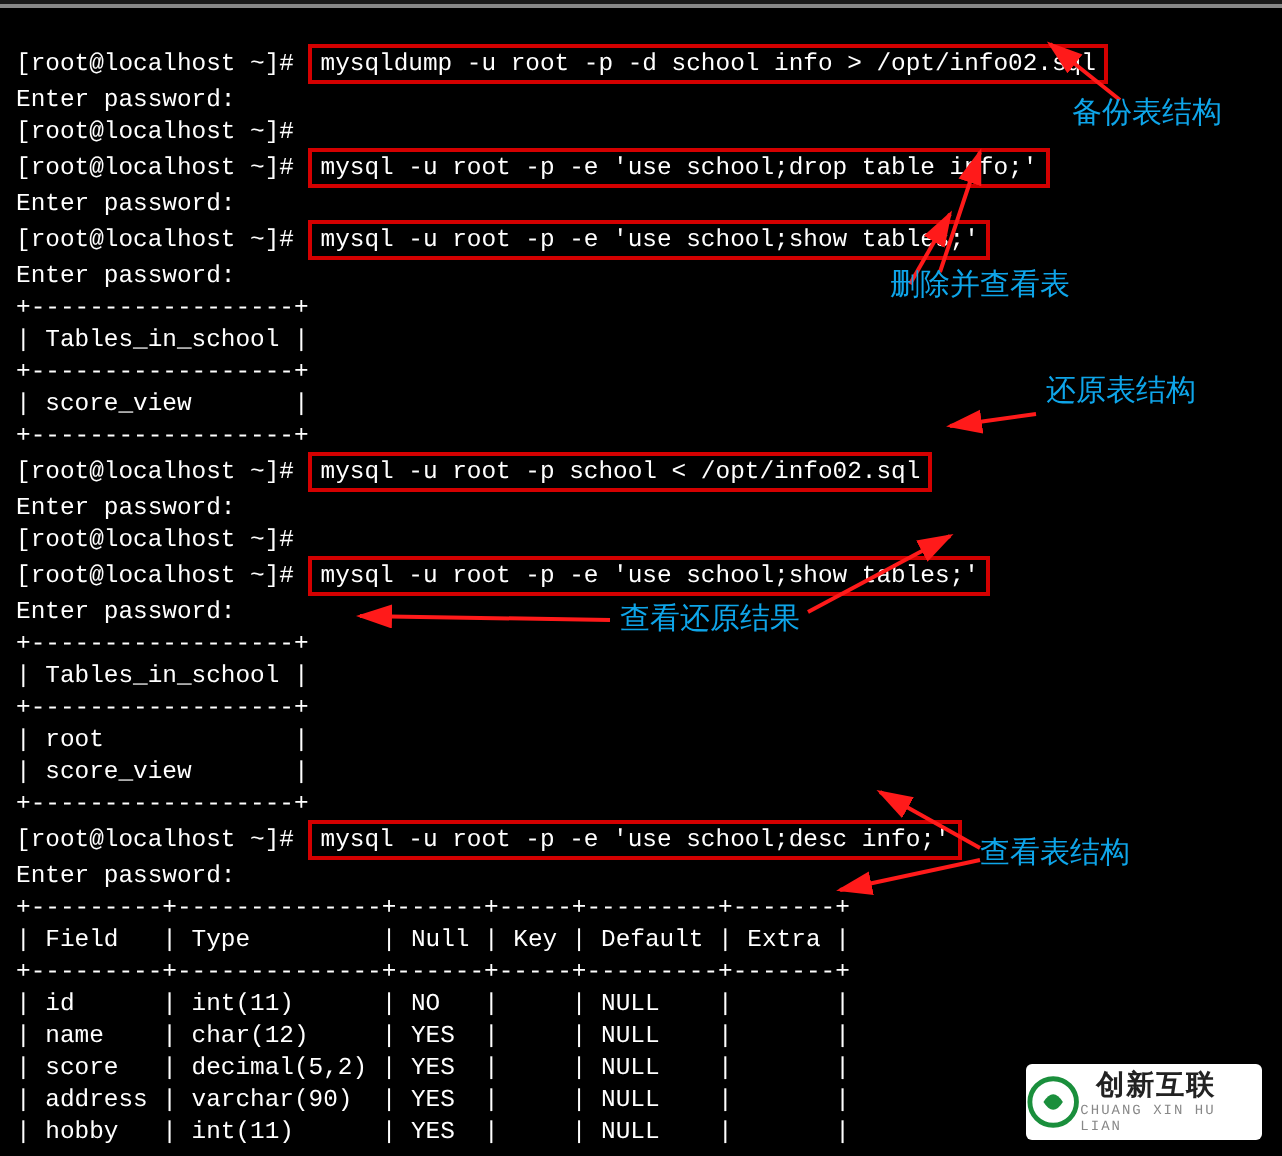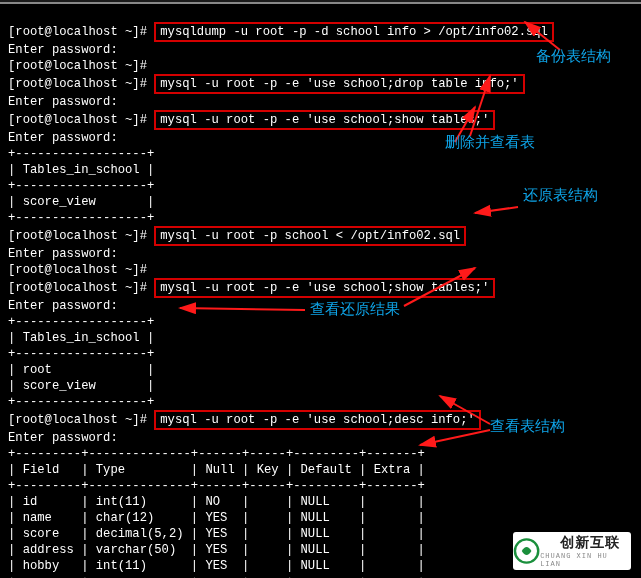--- a/index.html
+++ b/index.html
@@ -61,21 +61,21 @@
     align-items: center;
     justify-content: center;
     z-index: 100;
   }
   .logo-text {
     font-family: "Microsoft YaHei","SimSun",sans-serif;
     font-size: 14px;
     font-weight: 700;
     color: #222;
     letter-spacing: 1px;
-    margin-left: 20px;
+    margin-left: 8px;
   }
   .logo-sub {
     font-size: 7px;
     color: #888;
     letter-spacing: 1px;
     display: block;
   }
 </style>
 </head>
 <body>
@@ -105,21 +105,21 @@
 <span>| score_view       |</span>
 <span>+------------------+</span>
 <span>[root@localhost ~]# </span><span class="cmdbox">mysql -u root -p -e 'use school;desc info;'</span>
 <span>Enter password: </span>
 <span>+---------+--------------+------+-----+---------+-------+</span>
 <span>| Field   | Type         | Null | Key | Default | Extra |</span>
 <span>+---------+--------------+------+-----+---------+-------+</span>
 <span>| id      | int(11)      | NO   |     | NULL    |       |</span>
 <span>| name    | char(12)     | YES  |     | NULL    |       |</span>
 <span>| score   | decimal(5,2) | YES  |     | NULL    |       |</span>
-<span>| address | varchar(50)  | YES  |     | NULL    |       |</span>
+<span>| address | varchar(90)  | YES  |     | NULL    |       |</span>
 <span>| hobby   | int(11)      | YES  |     | NULL    |       |</span>
 <span>+---------+--------------+------+-----+---------+-------+</span>
 
 </div>
 
 <div class="annot" style="top:47px; left:536px;">备份表结构</div>
 <div class="annot" style="top:133px; left:445px;">删除并查看表</div>
 <div class="annot" style="top:186px; left:523px;">还原表结构</div>
 <div class="annot" style="top:300px; left:310px;">查看还原结果</div>
 <div class="annot" style="top:417px; left:490px;">查看表结构</div>

